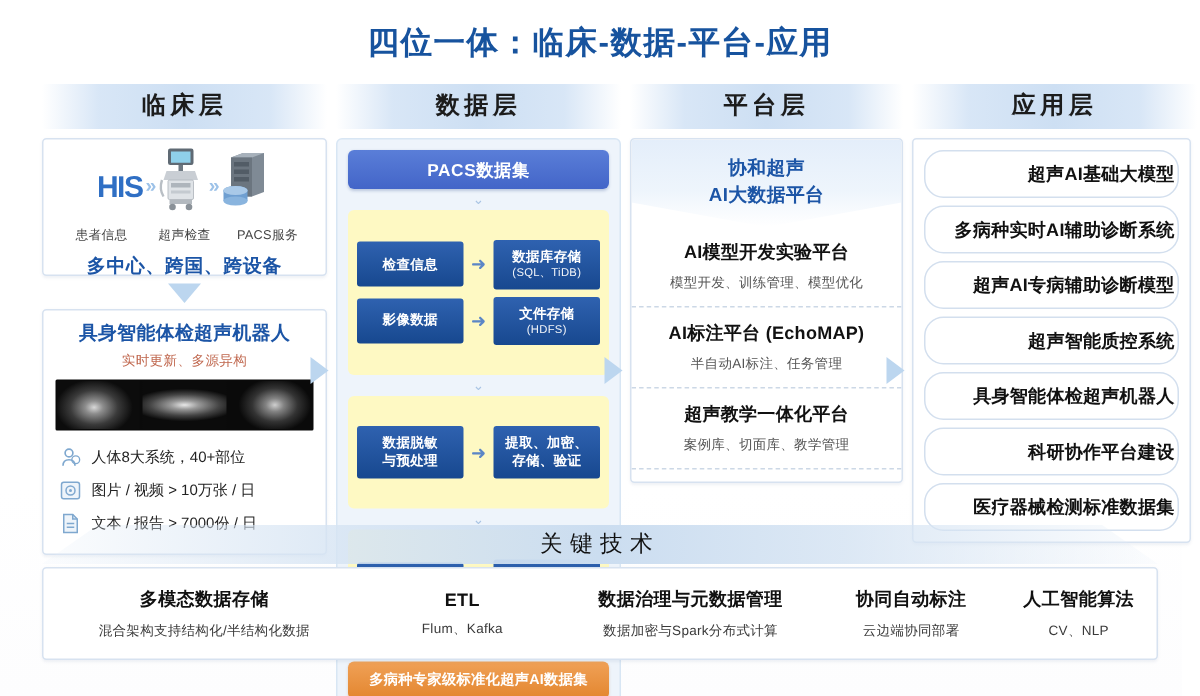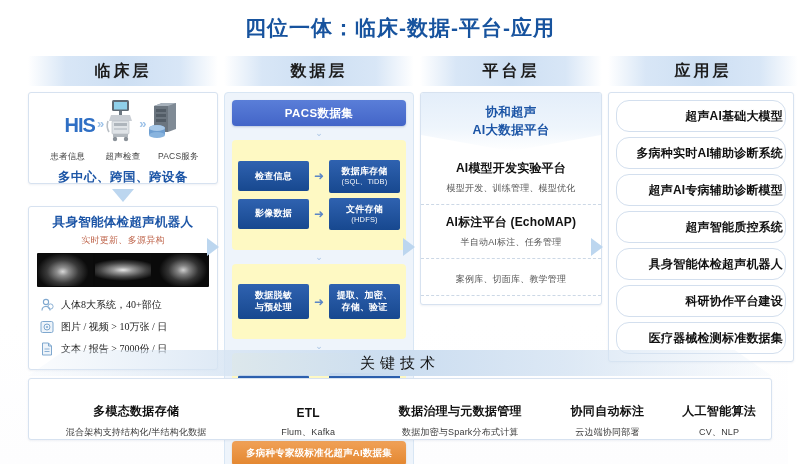--- a/index.html
+++ b/index.html
@@ -86,21 +86,21 @@
   .ds-sub { text-align:center; font-size: 9px; color:#c0684f; margin-top:3px; letter-spacing:.3px;}
   .us-strip {
     margin: 6px 0 7px; height: 34px; background:#0a0a0a;
     display:flex; gap:2px; padding:1px; border-radius:1px; overflow:hidden;
   }
   .us-img { flex:1; position:relative; overflow:hidden; background:#080808; }
   .us-a { background: radial-gradient(ellipse 60% 75% at 45% 55%, #d8d8d8 0%, #8d8d8d 18%, #3a3a3a 48%, #0c0c0c 78%); }
   .us-b { background: radial-gradient(ellipse 75% 40% at 50% 50%, #e8e8e8 0%, #9a9a9a 22%, #444 55%, #0b0b0b 85%); }
   .us-c { background: radial-gradient(ellipse 55% 70% at 55% 50%, #cfcfcf 0%, #828282 20%, #333 50%, #0a0a0a 80%); }
   .stat {
-    display:flex; align-items:center; gap:7px; padding: 3.5px 2px; font-size: 10px; color:#222;font-family:Liberation Serif, serif;
+    display:flex; align-items:center; gap:7px; padding: 3.5px 2px; font-size: 10px; color:#222;
   }
   .stat .ic {
     width:15px; height:15px; flex:0 0 15px; display:flex; align-items:center; justify-content:center;
   }
 
   
   .data-panel {
     background:#eef4fb; border:1px solid #d8e6f4; border-radius:4px;
     padding: 7px 7px 8px; position: relative;
   }
@@ -162,21 +162,21 @@
   .kt-banner {
     position:absolute; left:28px; top:350px; width:744px; height:26px;
     background: linear-gradient(90deg, rgba(232,240,249,.15) 0%, rgba(214,228,243,.85) 28%, rgba(203,221,240,1) 50%, rgba(214,228,243,.85) 72%, rgba(232,240,249,.15) 100%);
     text-align:center; line-height:26px;
     font-size:15px; font-weight:normal; color:#111; letter-spacing:5px;
     clip-path: polygon(5% 0, 95% 0, 100% 100%, 0 100%);
   }
   .kt-card {
     position:absolute; left:28px; top:378px; width:744px; height:62px;
     background:#fff; border:1px solid #d7e2f0; border-radius:3px;
-    display:flex; align-items:flex-end;
+    display:flex; align-items:center;
     box-shadow: 0 1px 2px rgba(120,140,170,.12);
   }
   .kt-item { text-align:center; padding: 0 4px; }
   .kt-item .t { font-size:12px; font-weight:bold; color:#111; letter-spacing:.3px; }
   .kt-item .s { font-size:9px; color:#3a3a3a; margin-top:6px; letter-spacing:.2px; }
   .kt0 { width:215px; } .kt1 { width:130px; } .kt2 { width:175px; }
   .kt3 { width:120px; } .kt4 { width:104px; }
 </style>
 </head>
 <body>
@@ -352,20 +352,21 @@
       </div>
       <div class="plat-item">
         <div class="t">AI模型开发实验平台</div>
         <div class="s">模型开发、训练管理、模型优化</div>
       </div>
       <div class="plat-item">
         <div class="t">AI标注平台 (EchoMAP)</div>
         <div class="s">半自动AI标注、任务管理</div>
       </div>
       <div class="plat-item">
+        <div class="t">超声教学一体化平台</div>
         <div class="s">案例库、切面库、教学管理</div>
       </div>
     </div>
   </div>
 
   <div class="col-arrow" style="left:591px; top:238px;"></div>
 
   <div class="col col3">
     <div class="card app-card">
       <div class="app-item">超声AI基础大模型</div>

